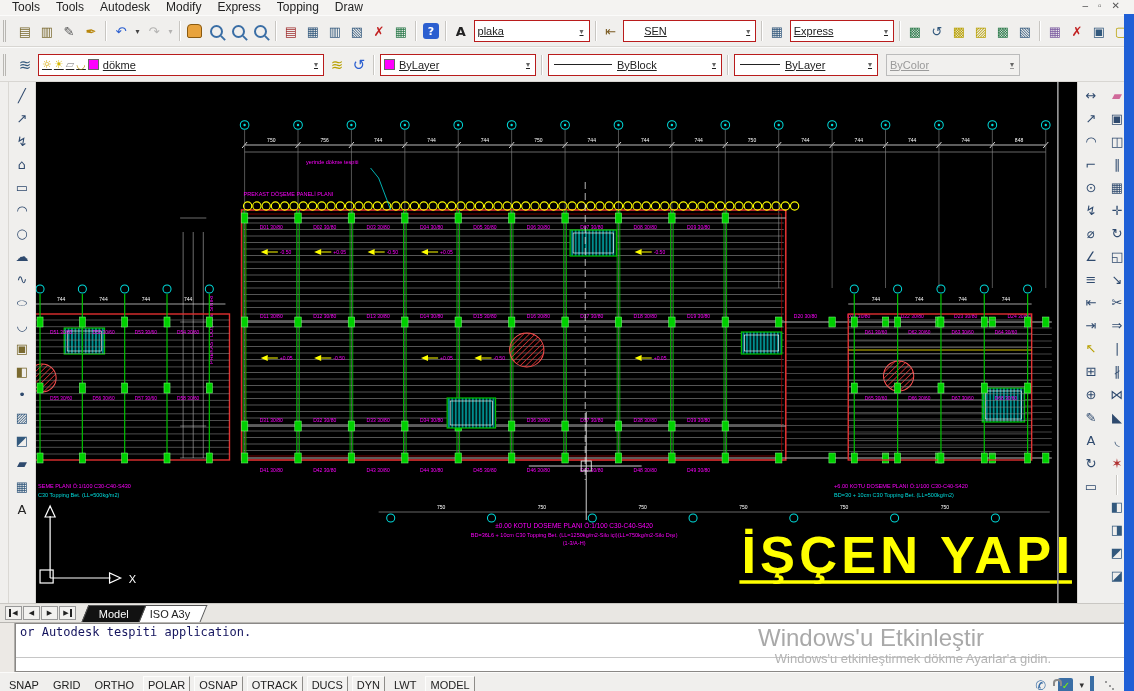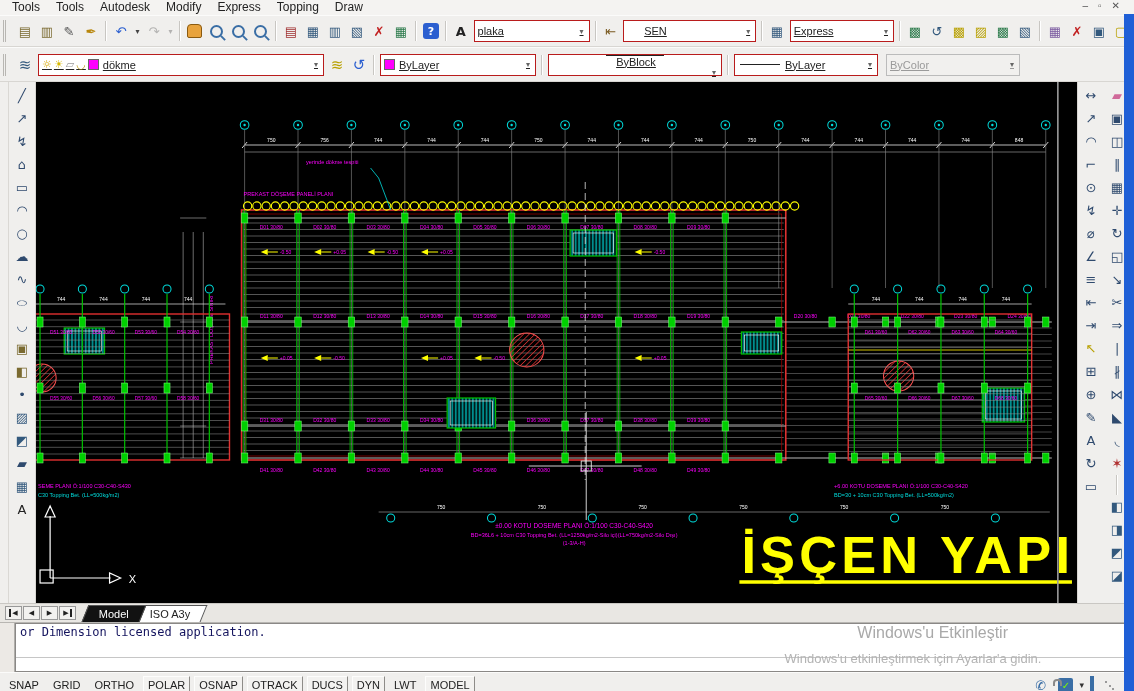--- a/index.html
+++ b/index.html
@@ -53,21 +53,21 @@
        transform:skewX(-22deg);display:flex;align-items:center;margin-right:-7px;font-size:11px;}
   .tab > span{transform:skewX(22deg);}
   .tab.active{background:#121212;color:#fff;z-index:2;}
   
   .cmdwin{height:49px;display:flex;background:#ece9e5;border-top:1px solid #b8b6b2;}
   .cmd-edge{width:14px;background:#ece9e5;border-right:1px solid #b0aeaa;}
   .cmd-body{flex:1;background:#fff;border:1px solid #8a8886;position:relative;
             font-family:"DejaVu Sans Mono",monospace;font-size:12px;color:#14145e;}
   .cmd-history{height:29px;border-bottom:1px solid #c6c6c6;padding:2px 4px;line-height:13px;white-space:pre;}
   .cmd-prompt{padding:2px 4px;line-height:13px;}
-  .act1{position:absolute;left:742px;top:0;width:250px;text-align:right;font-size:16px;color:#a9a9a9;
+  .act1{position:absolute;left:742px;top:0;width:250px;text-align:left;font-size:24px;color:#a9a9a9;
         font-family:"Liberation Sans",sans-serif;pointer-events:none;}
   .act2{position:absolute;left:712px;top:27px;width:370px;text-align:center;font-size:13px;color:#b3b3b3;
         font-family:"Liberation Sans",sans-serif;pointer-events:none;}
   
   .statusbar{height:24px;display:flex;align-items:center;background:#f0efed;border-top:1px solid #fbfbfa;padding:0 4px;}
   .toggle{font-size:11px;padding:2px 4px;margin-right:4px;background:transparent;border:1px solid transparent;
           border-bottom:1px solid #d0cecb;color:#222;font-family:"Liberation Sans",sans-serif;}
   .toggle.active{border:1px solid;border-color:#fdfdfc #8e8c88 #8e8c88 #fdfdfc;background:#f3f2f0;}
   .tray{margin-left:auto;display:flex;align-items:center;gap:6px;margin-right:16px;}
   .tray-ico{font-size:13px;color:#3a6ea5;font-family:"DejaVu Sans",sans-serif;background:none;border:none;padding:0;}
@@ -236,21 +236,21 @@
   </div>
   <button class="tbtn" style="color:#b8a000;font-size:15px;">≋</button>
   <button class="tbtn" style="color:#2b5fd0;font-size:15px;">↺</button>
   <div class="tsep"></div>
   <div class="combo" style="width:150px;">
     <span class="swatch"></span>
     <span>ByLayer</span>
     <span class="chev">▾</span>
   </div>
   <div class="tsep"></div>
-  <div class="combo" style="width:168px;flex-direction:column;">
+  <div class="combo" style="width:168px;">
     <span class="lt-sample"></span>
     <span>ByBlock</span>
     <span class="chev">▾</span>
   </div>
   <div class="tsep"></div>
   <div class="combo" style="width:138px;">
     <span class="lt-sample" style="width:40px;"></span>
     <span>ByLayer</span>
     <span class="chev">▾</span>
   </div>
@@ -1017,23 +1017,23 @@
       </div>
       <div class="tab">
         <span>ISO A3y</span>
       </div>
     </div>
 </div>
 
 <div class="cmdwin">
   <div class="cmd-edge"></div>
   <div class="cmd-body">
-    <div class="cmd-history">or Dimension licensed application.</div>
+    <div class="cmd-history">or Autodesk tespiti application.</div>
     <div class="act1">Windows'u Etkinleştir</div>
-    <div class="act2">Windows'u etkinleştirmek için Ayarlar'a gidin.</div>
+    <div class="act2">Windows'u etkinleştirmek dökme Ayarlar'a gidin.</div>
   </div>
 </div>
 
 <div class="statusbar">
   <div id="status-toggles" style="display:flex;">
       <button class="toggle">SNAP</button>
       <button class="toggle">GRID</button>
       <button class="toggle">ORTHO</button>
       <button class="toggle active">POLAR</button>
       <button class="toggle active">OSNAP</button>

